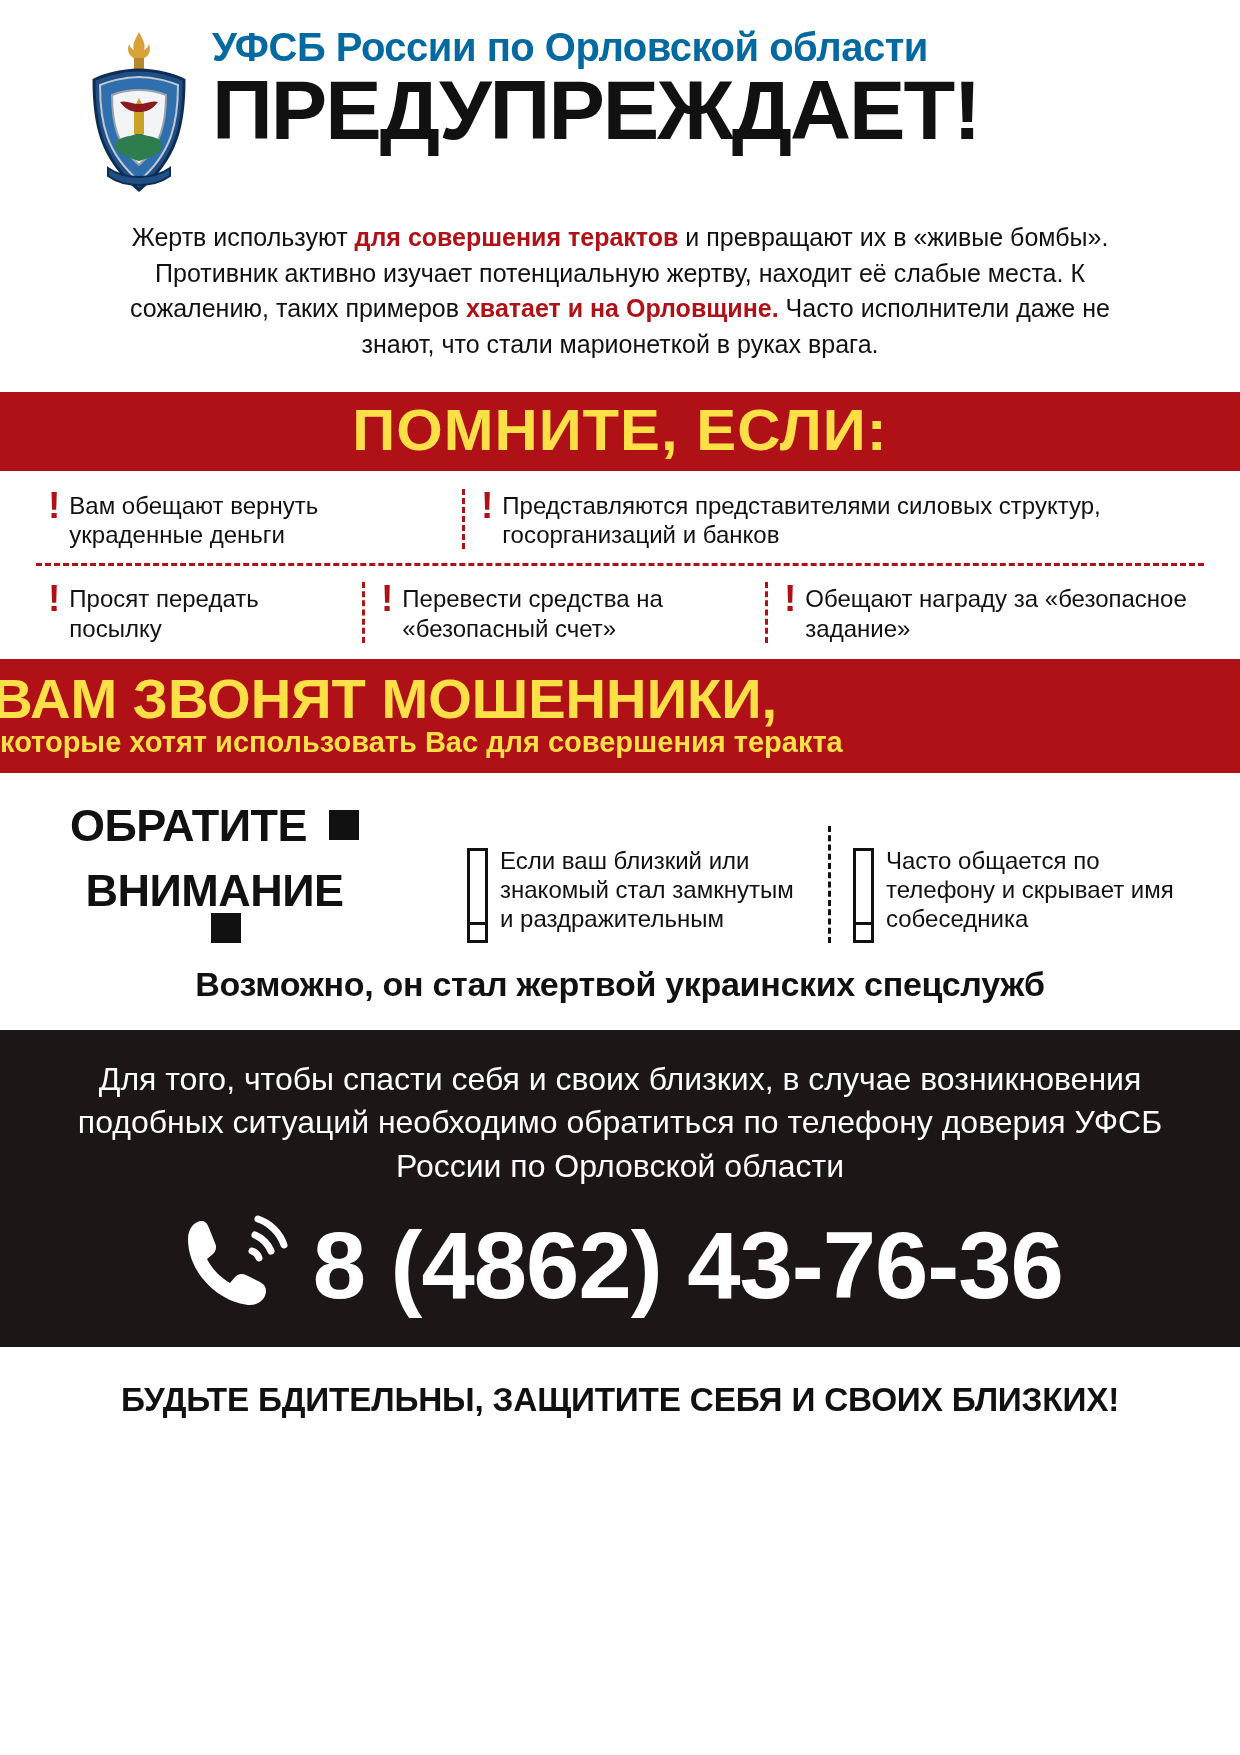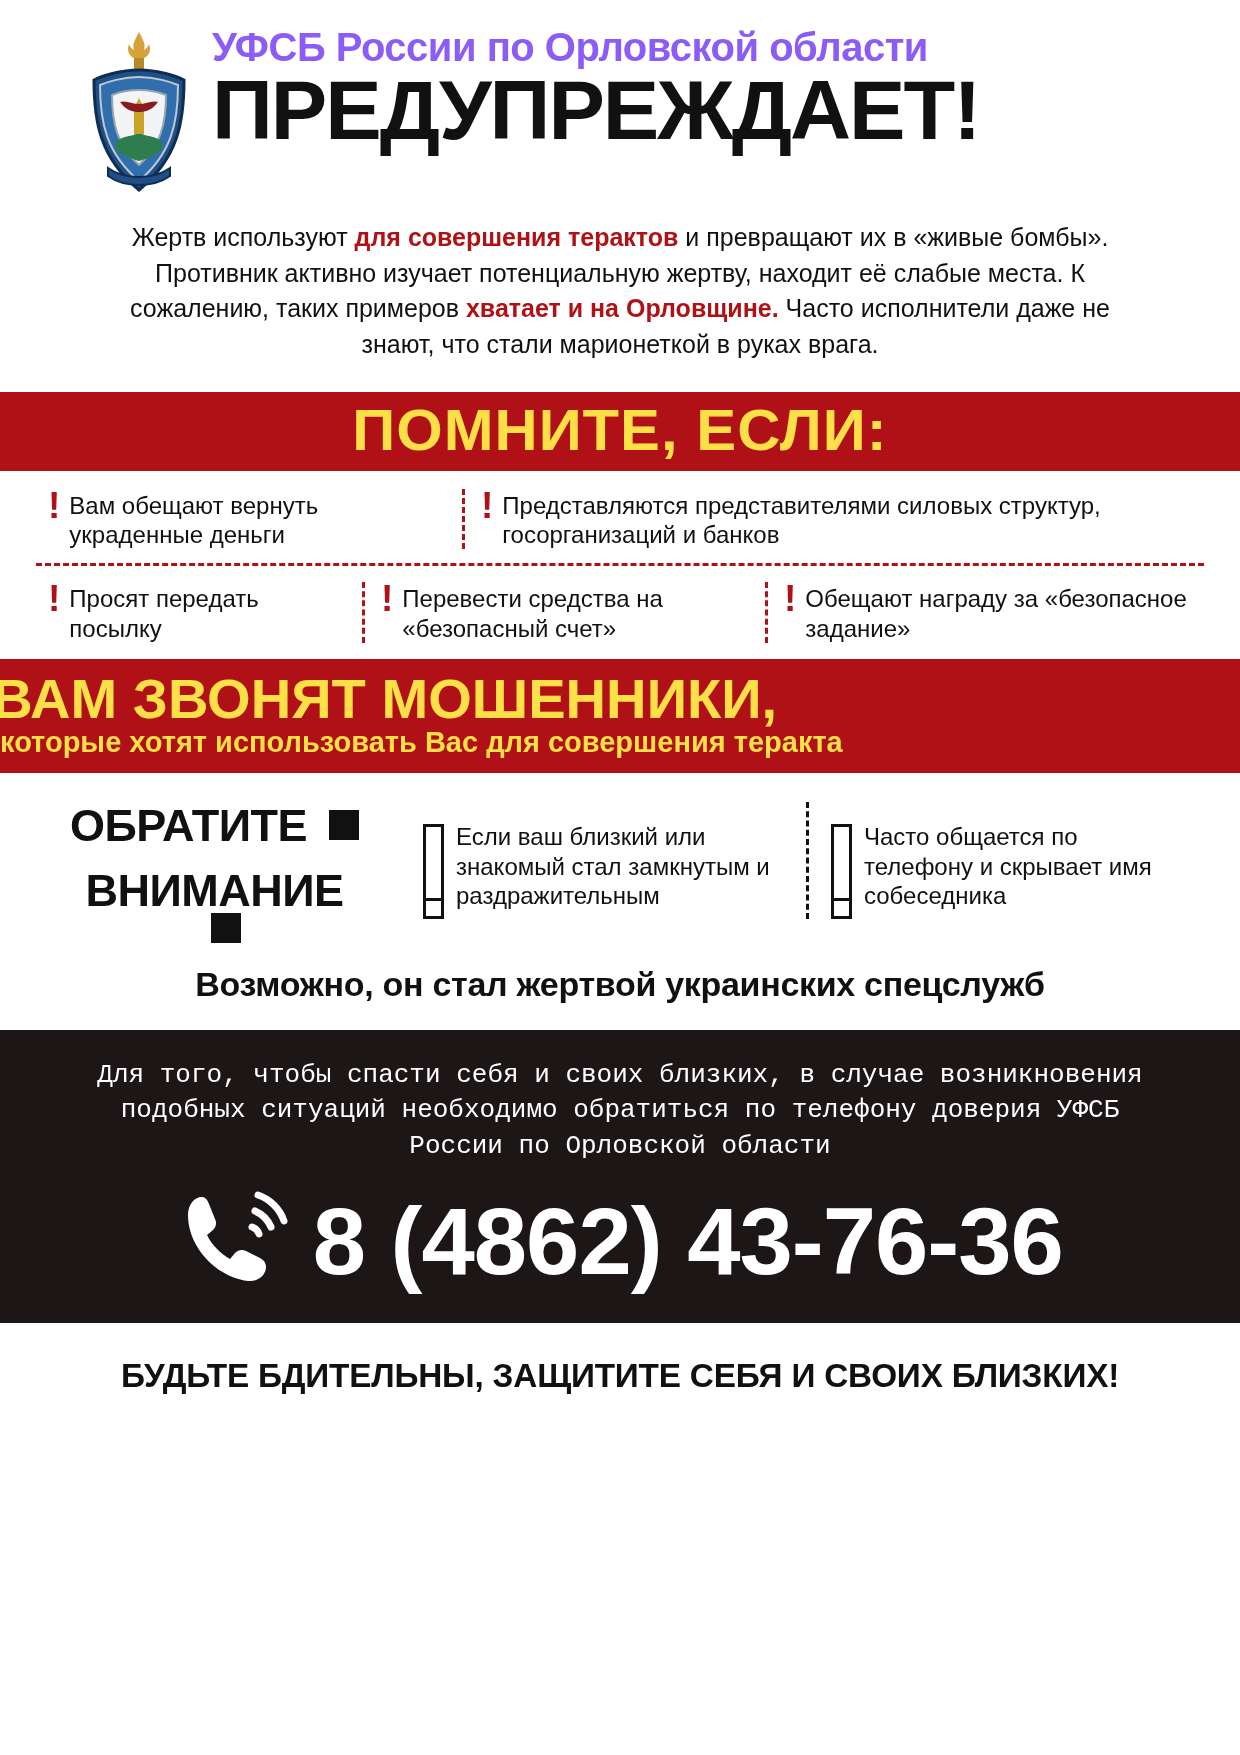--- a/index.html
+++ b/index.html
@@ -34,21 +34,21 @@
   .header-text {
     flex: 1 1 auto;
     padding-left: 14px;
     margin-top: 4px;
   }
   .header-line1 {
     font-size: 40px;
     font-weight: bold;
     letter-spacing: -0.5px;
     line-height: 1.05;
-    color: #8b5cf6;
+    color: #0369a1;
     white-space: nowrap;
   }
   .header-line2 {
     font-size: 83px;
     font-weight: bold;
     line-height: 0.98;
     letter-spacing: -2px;
     color: #111;
     margin-top: 2px;
     white-space: nowrap;
@@ -151,23 +151,24 @@
   .band-call .l2 {
     font-size: 29px;
     font-weight: bold;
     line-height: 1.1;
     margin-top: 0;
   }
 
   
   .attention {
     display: flex;
-    align-items: center;
+    align-items: flex-end;
     padding: 26px 26px 0 70px;
     box-sizing: border-box;
+    gap: 44px;
   }
   .att-title {
     flex: 0 0 auto;
     padding-top: 4px;
   }
   .att-title .r {
     display: flex;
     align-items: center;
     line-height: 1;
   }
@@ -241,24 +242,23 @@
   
   .black-band {
     background: #1c1617;
     color: #ffffff;
     margin-top: 26px;
     padding: 28px 70px 34px 70px;
     box-sizing: border-box;
     text-align: center;
   }
   .black-band .p {
-    font-size: 26px;
+    font-size: 32px;
     line-height: 1.36;
     font-weight: 500;
-    font-family: Liberation Mono, monospace;
   }
   .phone-row {
     display: flex;
     align-items: flex-end;
     justify-content: center;
     margin-top: 21px;
   }
   .phone-icon {
     flex: 0 0 auto;
     margin-right: 26px;

